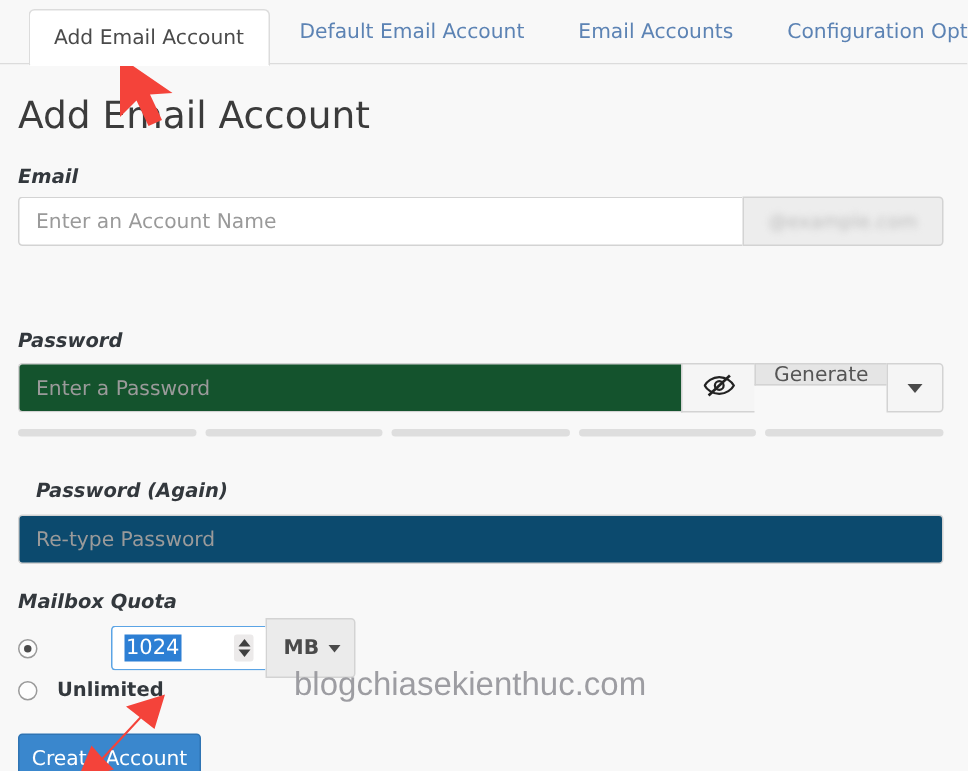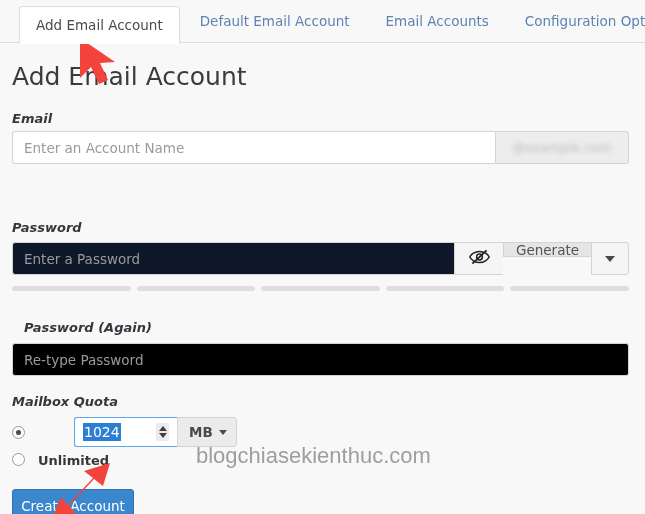--- a/index.html
+++ b/index.html
@@ -115,21 +115,21 @@
     font-size:12.5px; color:#b9b9b9;
     filter: blur(2.4px);
     letter-spacing:0.2px;
     user-select:none;
   }
 
   
   .pw-label   { position:absolute; left:12px; top:177px; }
   .pw-group   { position:absolute; left:12px; top:199px; width:617px; height:33px; display:flex; }
   .pw-input   {
-    flex:1 1 auto; height:33px; background:#0f172a;
+    flex:1 1 auto; height:33px; background:#14532d;
     border:1px solid #d3d3d3; border-right:none;
     border-radius:3px 0 0 3px;
     display:flex; align-items:center; padding-left:11px; box-sizing:border-box;
   }
   .pw-eye {
     width:49px; height:33px; background:#f5f5f5;
     border:1px solid #d3d3d3; border-right:none;
     display:flex; align-items:center; justify-content:center;
     box-sizing:border-box; cursor:pointer;
   }
@@ -154,21 +154,21 @@
 
   
   .meter { position:absolute; left:12px; top:243px; width:617px; height:7px; display:flex; }
   .seg { height:5px; background:#dedede; border-radius:3px; margin-right:6px; flex:1 1 0; }
   .seg:last-child { margin-right:0; }
 
   
   .pw2-label { position:absolute; left:24px; top:277px; }
   .pw2-input {
     position:absolute; left:12px; top:300px; width:617px; height:33px;
-    background:#000000; border:1px solid #d3d3d3; border-radius:3px;
+    background:#0c4a6e; border:1px solid #d3d3d3; border-radius:3px;
     display:flex; align-items:center; padding-left:11px; box-sizing:border-box;
   }
 
   
   .mq-label { position:absolute; left:12px; top:351px; }
   .radio {
     width:13px;height:13px;border-radius:50%;
     border:1px solid #9a9a9a;background:#fdfdfd;box-sizing:border-box;
     display:inline-flex;align-items:center;justify-content:center;
     cursor:pointer; flex:none;
@@ -194,30 +194,30 @@
   .spinner {
     position:absolute; right:8px; top:50%; transform:translateY(-50%);
     display:flex; flex-direction:column; align-items:center;
     width:13px; height:18px; justify-content:center;
     background:#eceaea; border-radius:2px; cursor:pointer;
   }
   .spin-up, .spin-dn { width:0;height:0;border-left:4px solid transparent;border-right:4px solid transparent; }
   .spin-up { border-bottom:5px solid #3f3f3f; margin-bottom:2px; }
   .spin-dn { border-top:5px solid #3f3f3f; }
   .quota-unit {
-    height:30px; padding:0 9px 0 11px; box-sizing:border-box;
+    height:40px; padding:0 9px 0 11px; box-sizing:border-box;
     background:#ebebeb; border:1px solid #d3d3d3; border-radius:0 3px 3px 0;
     display:flex; align-items:center; gap:6px;
     font-size:13.5px; color:#4a4a4a; font-weight:bold; cursor:pointer;
   }
   .caret-sm {
     width:0;height:0;border-left:4px solid transparent;border-right:4px solid transparent;
     border-top:5px solid #4a4a4a;
   }
-  .unlim-row { position:absolute; left:12px; top:410px; display:flex; }
+  .unlim-row { position:absolute; left:12px; top:410px; display:flex; align-items:center; }
   .unlim-label { font-size:13px; font-weight:bold; color:#33383d; margin-left:13px; }
 
   
   .create-btn {
     position:absolute; left:12px; top:446px;
     width:122px; height:33px;
     background:#3a87cd; border:1px solid #2f74b3; border-radius:3px;
     color:#fff; font-size:13.5px;
     display:flex; align-items:center; justify-content:center;
     cursor:pointer; box-sizing:border-box;

